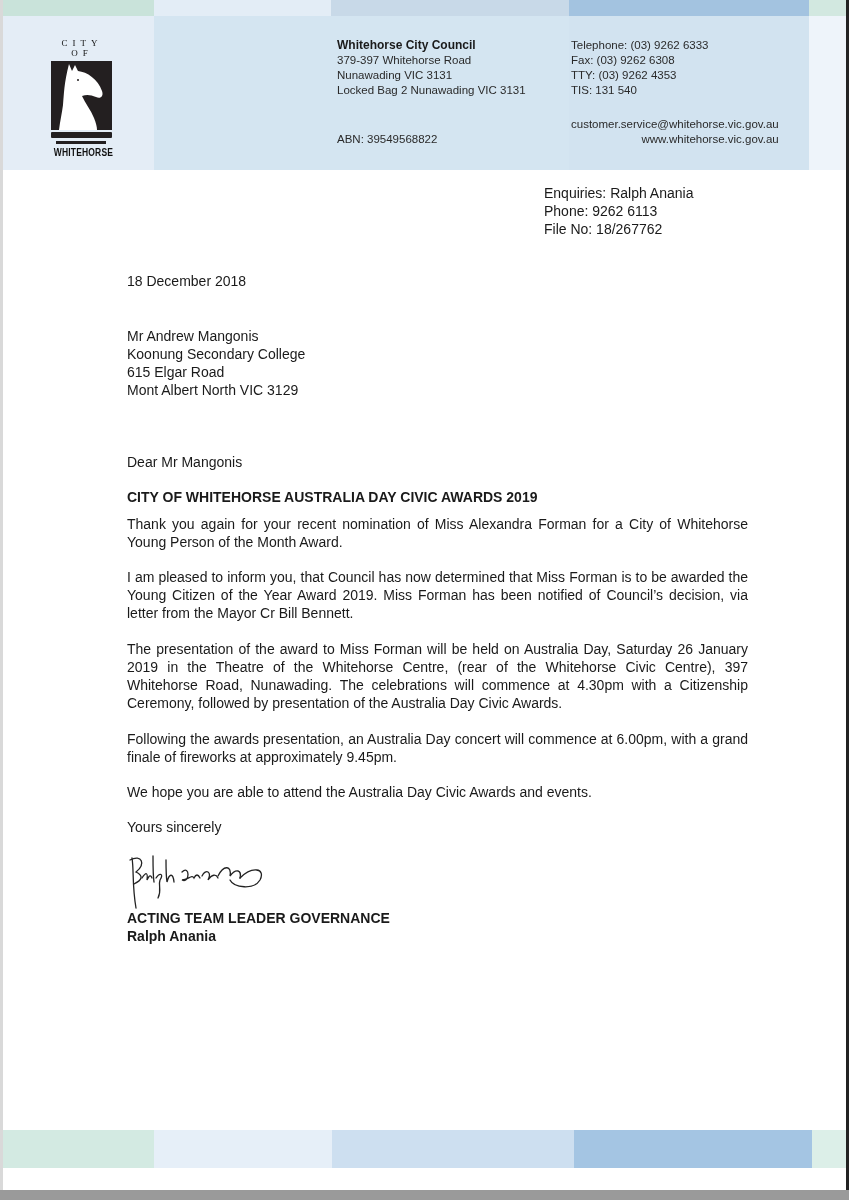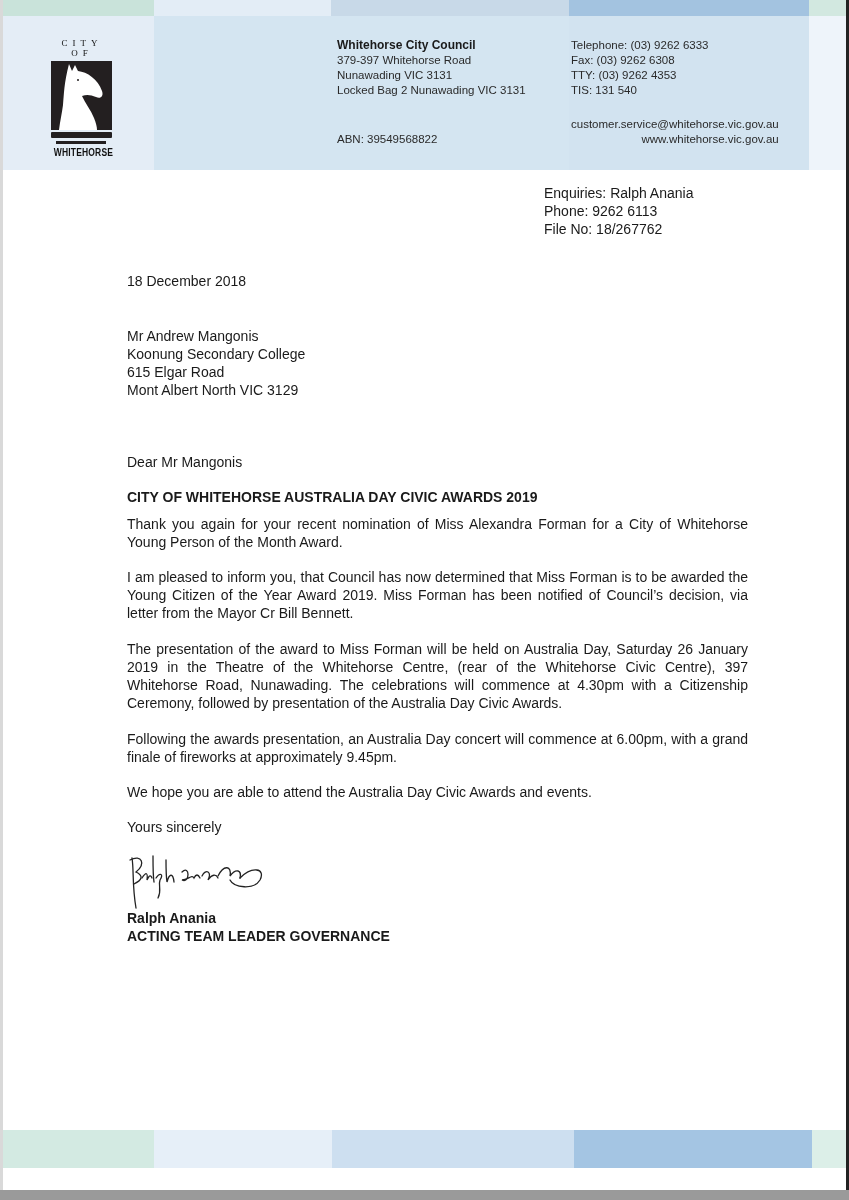--- a/index.html
+++ b/index.html
@@ -136,22 +136,22 @@
     <path d="M36 28 C40 22 44 24 40 30 C38 36 42 40 38 48"></path>
     <path d="M46 10 C46 20 46 26 47 32 C49 24 53 22 54 32"></path>
     <path d="M62 22 C70 14 70 34 62 30 C68 30 72 24 74 28 C76 24 78 24 80 28"></path>
     <path d="M82 26 C86 18 92 22 88 30 C92 24 96 24 98 28"></path>
     <path d="M98 26 C104 14 112 16 110 26 C116 18 122 20 120 28"></path>
     <path d="M120 28 C132 16 146 18 140 30 C134 40 114 38 110 30"></path>
   </svg>
 </div>
 
 <div class="sig-name">
+  <div>ACTING TEAM LEADER GOVERNANCE</div>
   <div>Ralph Anania</div>
-  <div>ACTING TEAM LEADER GOVERNANCE</div>
 </div>
 
 <div class="footer">
   <div class="hb" style="left:0;top:0;width:151px;height:38px;background:#d3eae2;"></div>
   <div class="hb" style="left:151px;top:0;width:178px;height:38px;background:#e6eff8;"></div>
   <div class="hb" style="left:329px;top:0;width:242px;height:38px;background:#cddff0;"></div>
   <div class="hb" style="left:571px;top:0;width:238px;height:38px;background:#a4c5e3;"></div>
   <div class="hb" style="left:809px;top:0;width:34px;height:38px;background:#dcefe8;"></div>
 </div>
 

